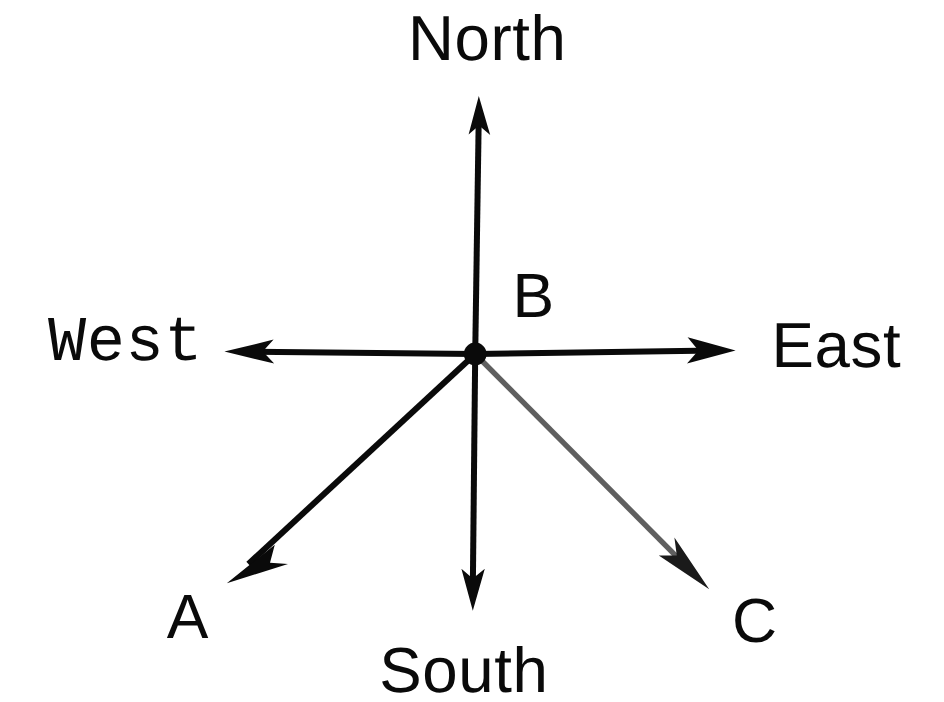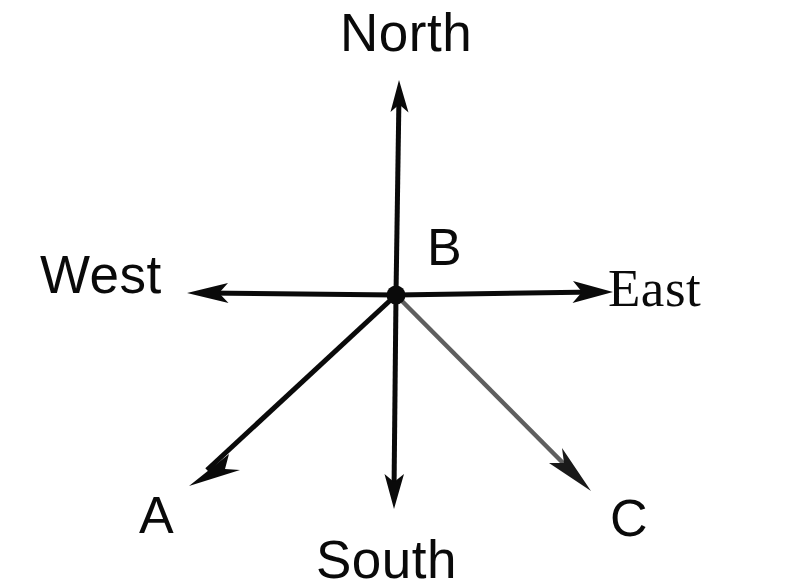--- a/index.html
+++ b/index.html
@@ -40,22 +40,22 @@
     -webkit-font-smoothing: antialiased;
   }
   .label-compass {
     font-size: 53px;
   }
   .label-point {
     font-size: 52px;
   }
   #label-north { left: 340px; top: 6px; }
   #label-south { left: 316px; top: 519px; margin-top: 14px; }
-  #label-west  { left: 40px;  top: 248px; }
-  #label-east  { left: 608px; top: 262px; font-family: Liberation Serif, serif; }
+  #label-west  { left: 40px;  top: 260px; font-family: Liberation Mono, monospace; }
+  #label-east  { left: 643px; top: 262px; }
   #label-b     { left: 427px; top: 221px; }
   #label-a     { left: 139px; top: 489px; }
   #label-c     { left: 610px; top: 492px; }
 </style>
 </head>
 <body>
 
 <div id="figure-root">
 
   <svg id="compass-svg" viewBox="0 0 787 585" aria-hidden="true">

